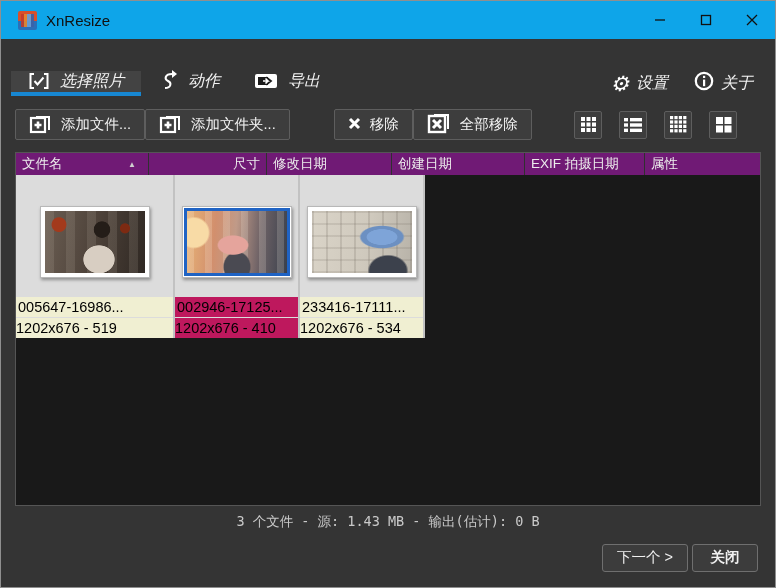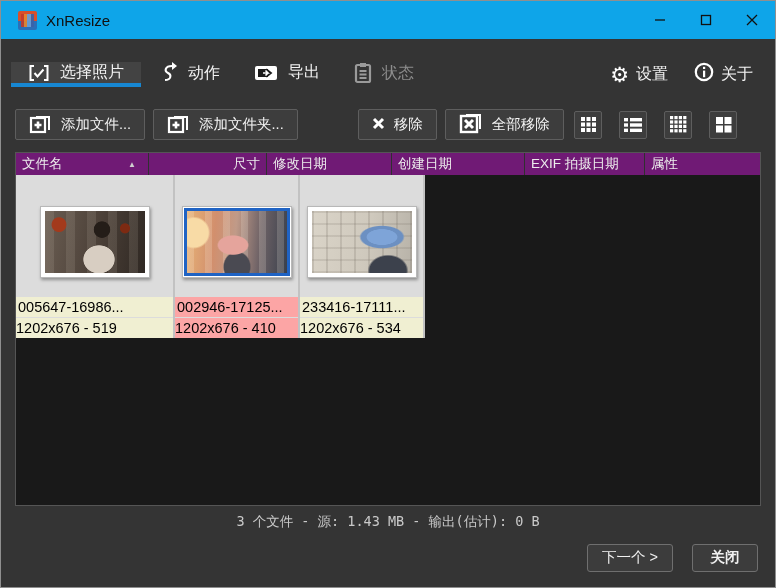--- a/index.html
+++ b/index.html
@@ -13,31 +13,31 @@
       linear-gradient(180deg, #d94f2b 0 55%, #2b6fb8 55% 100%),
       #e8e8e8; position:relative; overflow:hidden; }
   .app-icon::after{ content:""; position:absolute; left:3px; top:3px; width:13px; height:13px;
       background:linear-gradient(90deg,#c43a2a 0 25%,#e8862b 25% 50%,#6aa0d8 50% 75%,#3b62a8 75% 100%); opacity:.9;}
   .title-text { font-size:15px; color:#111; }
   .win-controls { margin-left:auto; display:flex; height:100%; }
   .win-btn { width:46px; height:100%; display:flex; align-items:center; justify-content:center; color:#111; cursor:default; }
   .win-btn svg { display:block; }
 
   
-  .tabbar { height:65px; display:flex; align-items:flex-start; padding:23px 22px 0 10px; flex:none; }
+  .tabbar { height:65px; display:flex; align-items:center; padding:23px 22px 0 10px; flex:none;font-style:italic; }
   .tab { display:flex; align-items:center; gap:10px; padding:0 17px; font-size:16px; color:#f2f2f2; border-bottom:4px solid transparent; cursor:default; }
   .tab.active { background:#434343; border-bottom:4px solid #1787d2; }
   .tab.disabled { color:#8d8d8d; }
   .tab .ticon { display:flex; align-items:center; }
   .right-menu { margin-left:auto; display:flex; align-items:center; gap:26px; }
   .menu-item { display:flex; align-items:center; gap:7px; color:#f2f2f2; font-size:16px; cursor:default; }
   .gear-glyph { font-size:21px; line-height:1; color:#ffffff; }
 
   
-  .toolbar { height:47px; display:flex; align-items:center; padding:4px 14px 10px 14px; gap:8px; flex:none; }
+  .toolbar { height:47px; display:flex; align-items:center; padding:4px 14px 10px 14px; flex:none; }
   .tbtn { height:31px; display:flex; align-items:center; gap:9px; padding:0 13px; background:#3d3d3d; border:1px solid #5e5e5e; border-radius:2px; color:#f5f5f5; font-size:14.5px; cursor:default; }
   .tb-space { width:44px; flex:none; }
   .view-group { margin-left:auto; margin-right:24px; display:flex; gap:17px; }
   .vbtn { width:28px; height:28px; display:flex; align-items:center; justify-content:center; background:#3d3d3d; border:1px solid #5e5e5e; border-radius:2px; cursor:default; }
 
   
   .list-wrap { margin:1px 14px 0 14px; height:354px; border:1px solid #555555; background:#191919; display:flex; flex-direction:column; flex:none; }
   .list-header { height:22px; background:#701a75; display:flex; font-size:13.5px; color:#ececec; flex:none; }
   .col { display:flex; align-items:center; padding:0 6px; border-right:1px solid #303030; overflow:hidden; white-space:nowrap; }
   .col-name { width:133px; }
@@ -70,25 +70,25 @@
       linear-gradient(95deg, #e7b377 0%, #d28f6d 28%, #c09a88 48%, #6e6266 72%, #39404c 100%); }
   .thumb-3 { background:
       radial-gradient(ellipse at 70% 42%, #7ea4d8 0 15%, #6c90c2 16% 21%, transparent 23%),
       radial-gradient(ellipse at 76% 96%, #3c414c 0 17%, transparent 19%),
       repeating-linear-gradient(90deg, rgba(110,102,92,.20) 0 2px, transparent 2px 14px),
       repeating-linear-gradient(0deg, rgba(110,102,92,.16) 0 2px, transparent 2px 12px),
       linear-gradient(100deg, #dad4c8 0%, #cfc9bd 55%, #b7b2a8 100%); }
   .item-texts { margin-top:auto; width:100%; }
   .item-line { height:20px; line-height:20px; background:#f0efd2; color:#000; font-size:14.5px; text-align:left; white-space:nowrap; overflow:hidden; }
   .item-line.name { text-align:left; padding-left:2px; margin-bottom:1px; }
-  .item-cell.selected .item-line { background:#fca5a5; }
+  .item-cell.selected .item-line { background:#be185d; }
 
   
   .statusbar { height:32px; display:flex; align-items:center; justify-content:center; color:#c9c9c9; font-size:13.5px; font-family:"DejaVu Sans Mono", monospace; flex:none; }
-  .footer { display:flex; justify-content:flex-end; align-items:center; gap:19px; padding:0 17px 10px 0; flex:1; }
+  .footer { display:flex; justify-content:flex-end; align-items:center; gap:4px; padding:0 17px 10px 0; flex:1; }
   .fbtn { height:28px; background:#3c3c3c; border:1px solid #6f6f6f; border-radius:3px; color:#f0f0f0; font-size:14.5px; display:flex; align-items:center; justify-content:center; cursor:default; }
   .fbtn.next { width:86px; }
   .fbtn.close { width:66px;font-weight:bold; }
 
   svg .st { stroke:#ffffff; fill:none; stroke-width:2; }
 </style>
 </head>
 <body>
 
 <div class="window">
@@ -138,30 +138,20 @@
     <div class="tab">
       <span class="ticon">
         <svg width="24" height="18" viewBox="0 0 24 18">
           <rect x="1" y="2" width="22" height="14" rx="2" fill="#ffffff"></rect>
           <rect x="4" y="5" width="10" height="8" fill="#1b1b1b"></rect>
           <path d="M8 9 H15 M12 5.5 L16.5 9 L12 12.5" stroke="#1b1b1b" stroke-width="2.4" fill="none"></path>
           <path d="M9 9 H14 L11.5 6.5 M14 9 L11.5 11.5" stroke="#ffffff" stroke-width="1.6" fill="none"></path>
         </svg>
       </span>
       <span>导出</span>
-    </div>
-    <div class="tab disabled">
-      <span class="ticon">
-        <svg width="18" height="22" viewBox="0 0 18 22">
-          <rect x="2" y="3" width="14" height="17" rx="1.5" fill="none" stroke="#9a9a9a" stroke-width="2.2"></rect>
-          <rect x="6" y="1" width="6" height="4" fill="#9a9a9a"></rect>
-          <path d="M5.5 9 H12.5 M5.5 12.5 H12.5 M5.5 16 H12.5" stroke="#9a9a9a" stroke-width="1.8"></path>
-        </svg>
-      </span>
-      <span>状态</span>
     </div>
     <div class="right-menu">
       <div class="menu-item">
         <span class="gear-glyph">⚙</span>
         <span>设置</span>
       </div>
       <div class="menu-item">
         <span>
           <svg width="20" height="20" viewBox="0 0 20 20">
             <circle cx="10" cy="10" r="8.2" fill="none" stroke="#ffffff" stroke-width="2.2"></circle>

